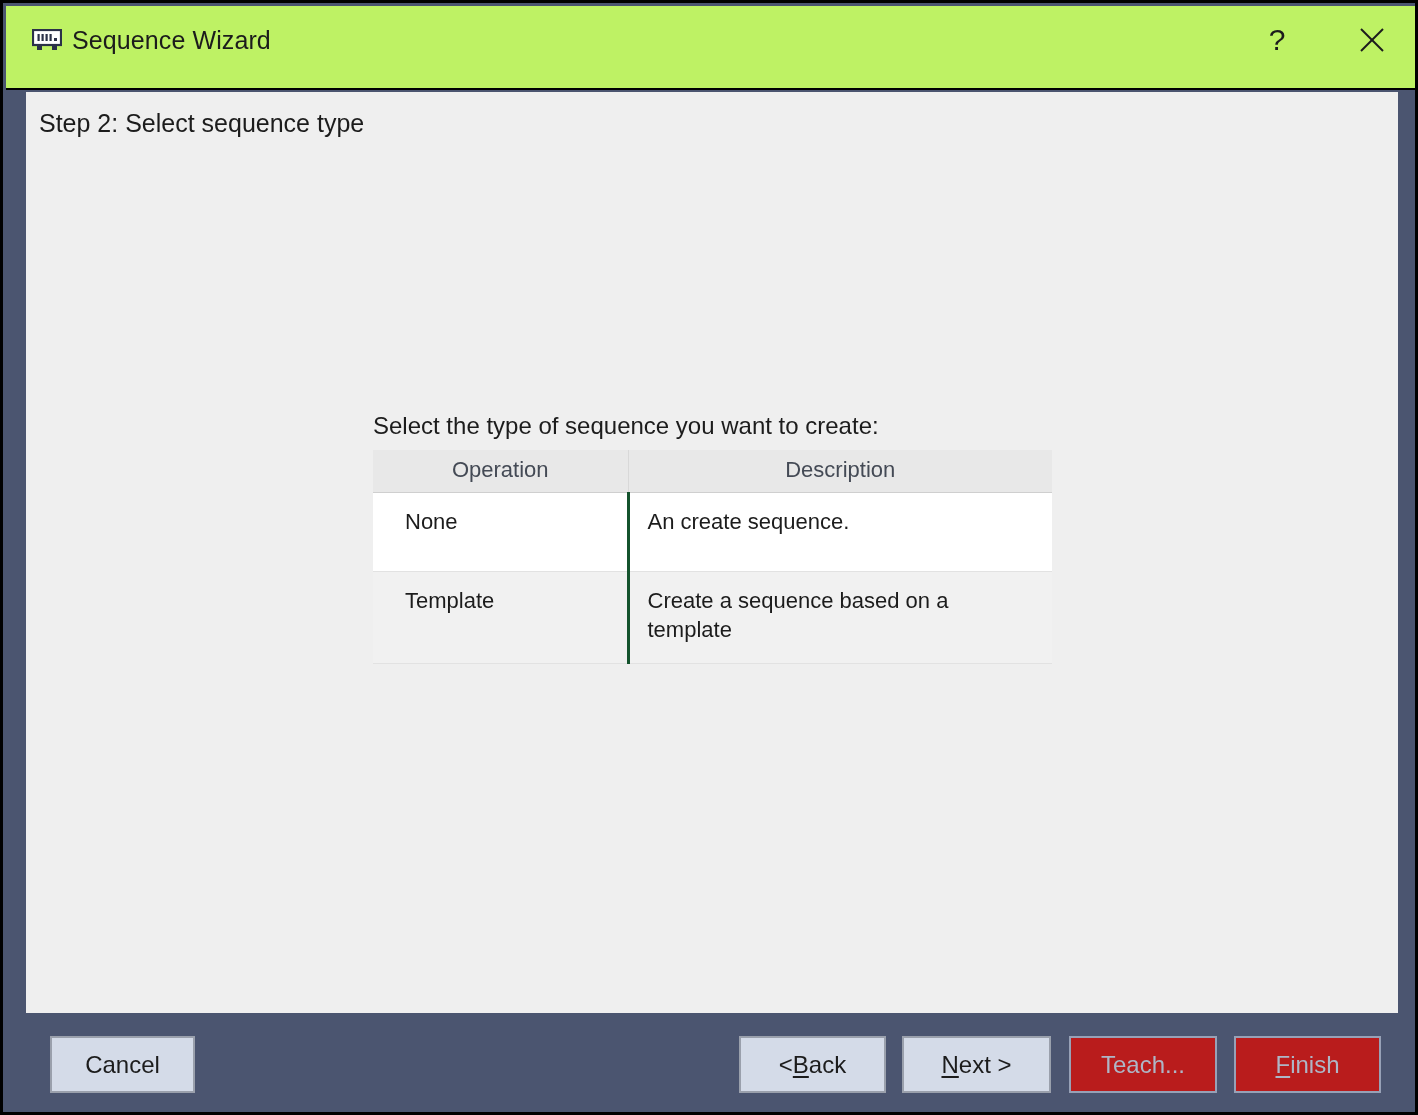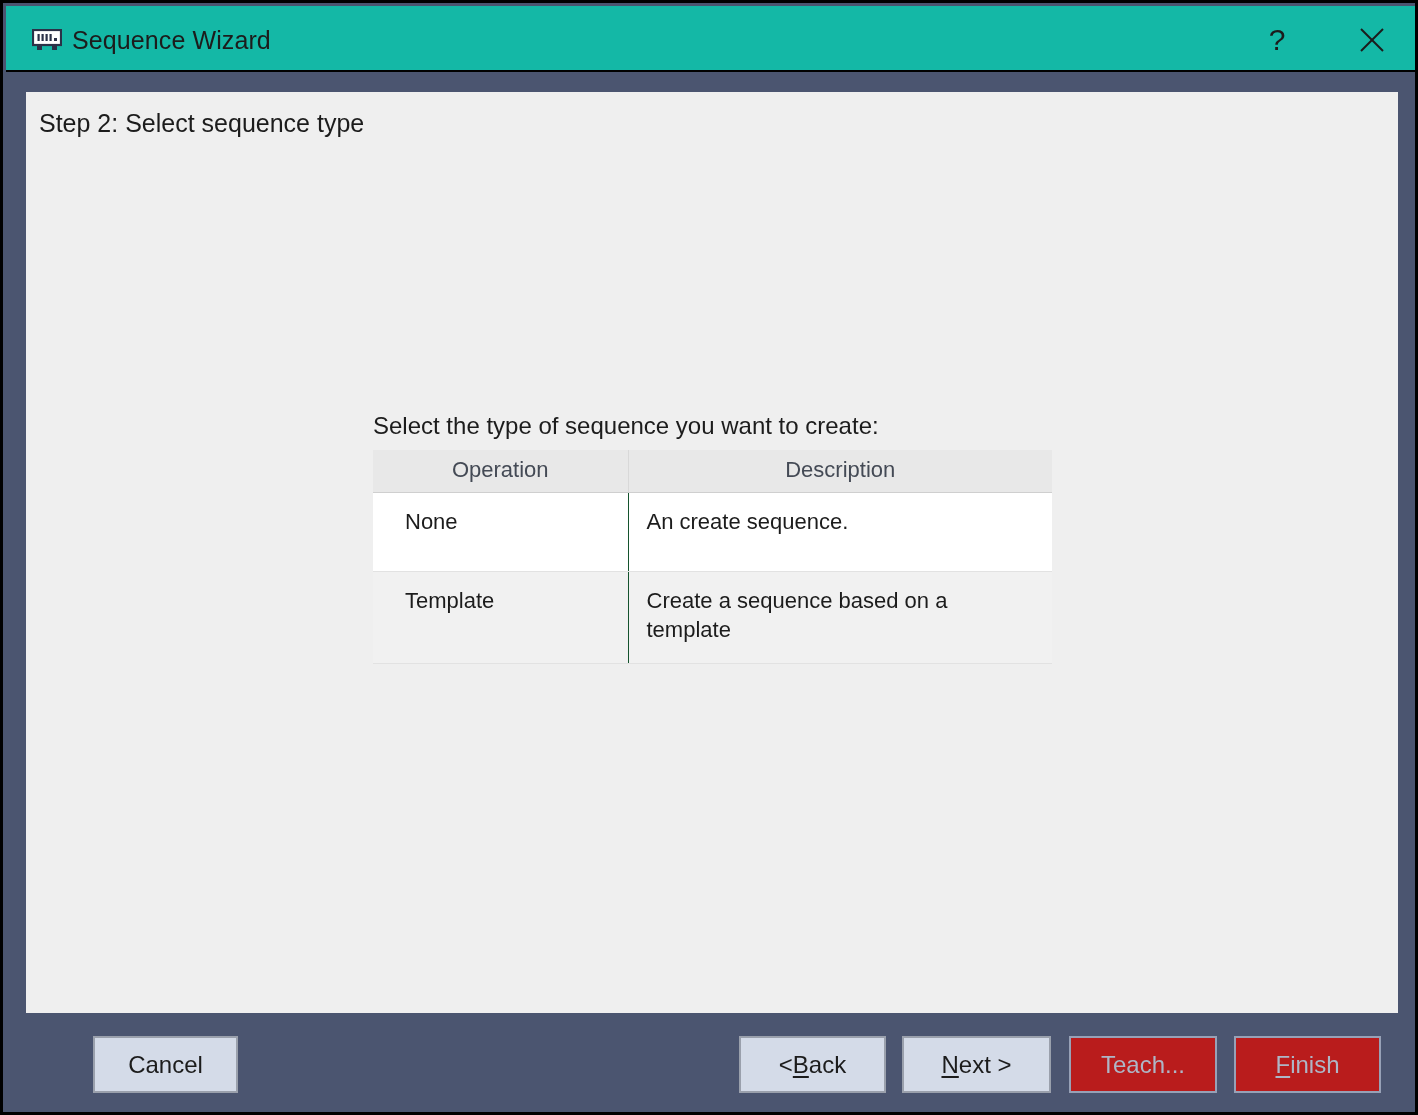--- a/index.html
+++ b/index.html
@@ -24,22 +24,22 @@
     border: 3px solid #000000;
     background: #4b5570;
     overflow: hidden;
   }
 
   
   .titlebar {
     position: absolute;
     left: 3px; top: 3px;
     width: 1412px;
-    height: 66px;
-    background: #14b8a6;
+    height: 84px;
+    background: #bef264;
     border-bottom: 2px solid #000000;
     box-sizing: border-box;
   }
   .title-icon {
     position: absolute;
     left: 26px; top: 23px;
     width: 30px; height: 24px;
   }
   .title-text {
     position: absolute;
@@ -120,21 +120,21 @@
   }
   .grid thead th.op   { border-right: 1px solid #d8d8d8; }
 
   .grid tbody td {
     vertical-align: top;
     padding: 14px 18px 18px 18px;
     color: #1c1c1c;
     border-bottom: 1px solid #e2e2e2;
     line-height: 1.33;
   }
-  .grid tbody td.op { border-right: 1px solid #14532d; padding-left: 32px; }
+  .grid tbody td.op { border-right: 3px solid #14532d; padding-left: 32px; }
 
   .row-none td     { background: #ffffff; height: 46px; }
   .row-template td { background: #f1f1f1; }
 
   .row-system td {
     background: #0080ff;
     color: #ffffff;
     border-bottom: 1px solid #0080ff;
   }
   .row-system td.op {
@@ -169,21 +169,21 @@
     cursor: default;
     padding: 0;
     white-space: nowrap;
   }
   .btn u { text-underline-offset: 3px; }
   .btn.disabled {
     background: #b91c1c;
     border-color: #97a1b6;
     color: #aeb6c6;
   }
-  .btn-cancel { left: 44px;   width: 145px; margin-left: 43px; }
+  .btn-cancel { left: 44px;   width: 145px; }
   .btn-back   { left: 733px;  width: 147px; }
   .btn-next   { left: 896px;  width: 149px; }
   .btn-teach  { left: 1063px; width: 148px; }
   .btn-finish { left: 1228px; width: 147px; }
 </style>
 </head>
 <body>
 
 <div class="window">
 

